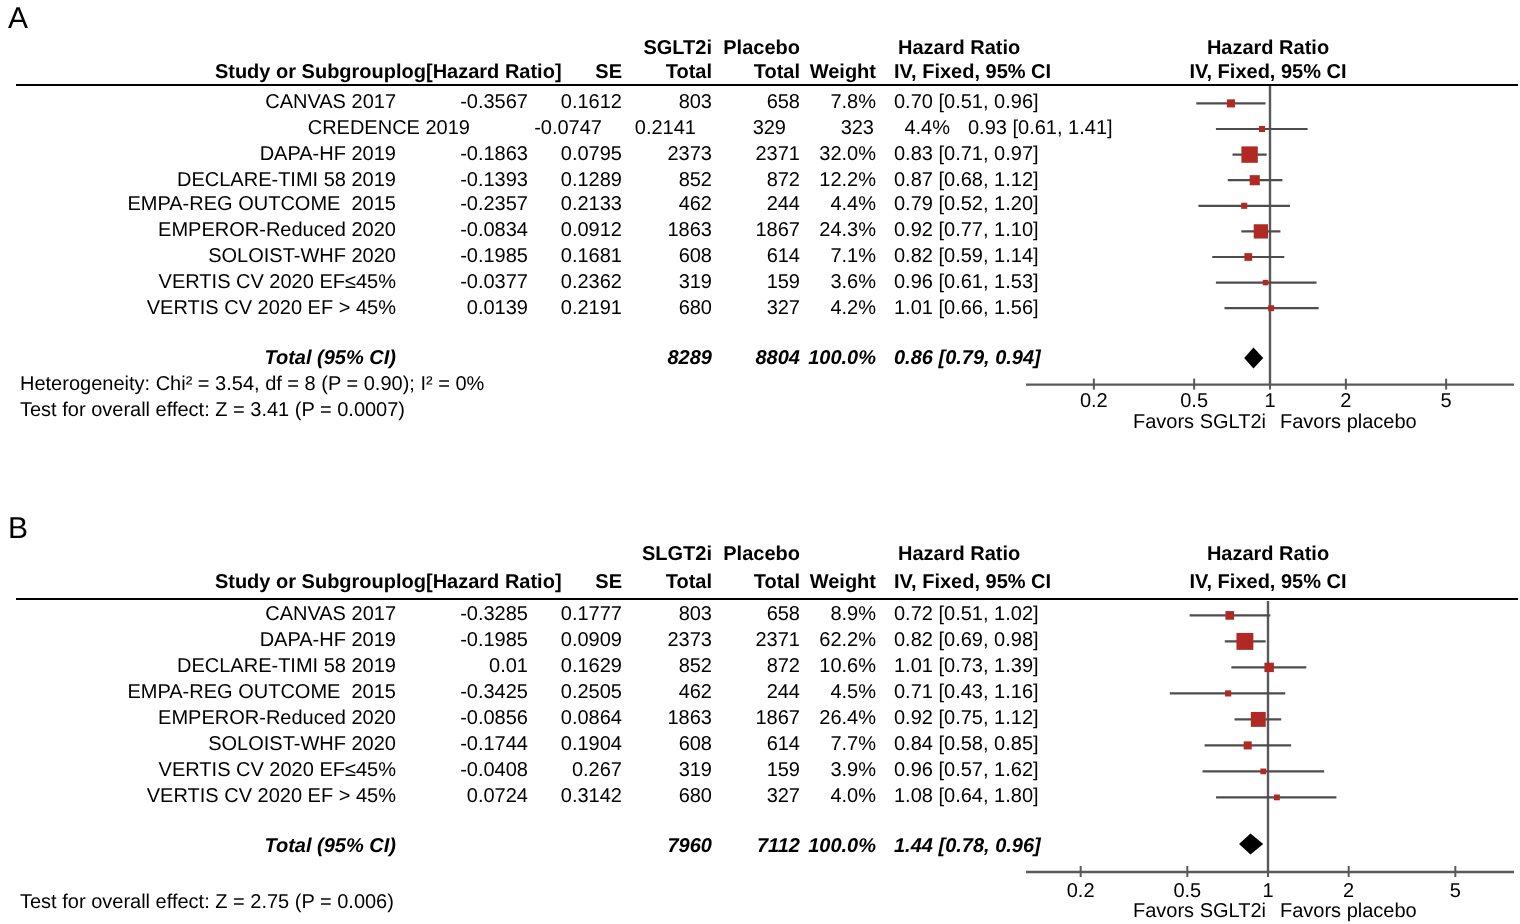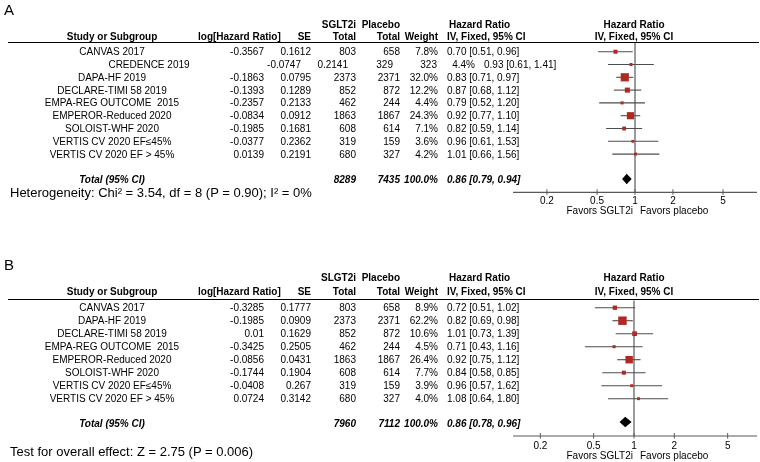--- a/index.html
+++ b/index.html
@@ -6,28 +6,28 @@
   body{width:760px;height:462px;position:relative;font-family:"Liberation Sans",sans-serif;color:#000;overflow:hidden;}
   .panel{position:absolute;left:0;width:760px;}
   #panelA{top:0;height:248px;}
   #panelB{top:248px;height:214px;}
   .panel-label{position:absolute;left:4px;font-size:15px;line-height:15px;}
   .grid-row{position:absolute;left:16px;width:530px;display:grid;
     grid-template-columns:182px 66px 47px 45px 44px 38px 108px;
     font-size:10px;line-height:13px;height:13px;}
   .hdr{font-weight:bold;}
   .bold{font-weight:bold;font-style:italic;}
-  .c-study{text-align:center;padding-left:10px;white-space:pre;overflow:hidden;}
+  .c-study{text-align:right;padding-left:10px;white-space:pre;overflow:hidden;}
   .c-num{text-align:right;white-space:pre;}
   .c-ci{text-align:left;padding-left:9px;white-space:pre;}
   .c-eff{padding-left:11px;}
   .rule{position:absolute;left:8px;right:1px;border-top:1.4px solid #000;height:0;}
   .plot-hdr{position:absolute;left:634px;transform:translateX(-50%);font-weight:bold;
     font-size:10px;line-height:13px;white-space:nowrap;}
-  .note{position:absolute;left:10px;font-size:13px;line-height:13px;white-space:pre;}
+  .note{position:absolute;left:10px;font-size:10px;line-height:13px;white-space:pre;}
   svg.plot{position:absolute;left:0;top:0;pointer-events:none;}
 </style>
 </head>
 <body>
 
 <div class="panel" id="panelA">
   <div class="panel-label" style="top:2px">A</div>
 
   <div class="grid-row hdr" style="top:17.5px">
     <span class="c-study"></span>
@@ -134,25 +134,26 @@
         <span class="c-num">4.2%</span>
         <span class="c-ci">1.01 [0.66, 1.56]</span>
       </div>
     </div>
 
   <div class="grid-row bold" style="top:172.5px">
     <span class="c-study">Total (95% CI)</span>
     <span class="c-num"></span>
     <span class="c-num"></span>
     <span class="c-num">8289</span>
-    <span class="c-num">7435</span>
+    <span class="c-num">8804</span>
     <span class="c-num">100.0%</span>
     <span class="c-ci">0.86 [0.79, 0.94]</span>
   </div>
   <div class="note" style="top:186.3px">Heterogeneity: Chi² = 3.54, df = 8 (P = 0.90); I² = 0%</div>
+  <div class="note" style="top:199px">Test for overall effect: Z = 3.41 (P = 0.0007)</div>
 
   <svg class="plot" width="760" height="248">
       <line x1="635" y1="43" x2="635" y2="192.3" stroke="#595959" stroke-width="1.2"></line>
       <line x1="513" y1="192.3" x2="757" y2="192.3" stroke="#595959" stroke-width="1.2"></line>
       <line x1="546.9297794536617" y1="189.3" x2="546.9297794536617" y2="194.8" stroke="#595959" stroke-width="1"></line>
       <text x="546.9297794536617" y="203.5" text-anchor="middle" font-size="10" fill="#000000" font-family="Liberation Sans, sans-serif">0.2</text>
       <line x1="597.0702205463384" y1="189.3" x2="597.0702205463384" y2="194.8" stroke="#595959" stroke-width="1"></line>
       <text x="597.0702205463384" y="203.5" text-anchor="middle" font-size="10" fill="#000000" font-family="Liberation Sans, sans-serif">0.5</text>
       <line x1="635" y1="189.3" x2="635" y2="194.8" stroke="#595959" stroke-width="1"></line>
       <text x="635" y="203.5" text-anchor="middle" font-size="10" fill="#000000" font-family="Liberation Sans, sans-serif">1</text>
@@ -243,21 +244,21 @@
         <span class="c-num">-0.3425</span>
         <span class="c-num">0.2505</span>
         <span class="c-num">462</span>
         <span class="c-num">244</span>
         <span class="c-num">4.5%</span>
         <span class="c-ci">0.71 [0.43, 1.16]</span>
       </div>
       <div class="grid-row" style="top: 105.2px;">
         <span class="c-study">EMPEROR-Reduced 2020</span>
         <span class="c-num">-0.0856</span>
-        <span class="c-num">0.0431</span>
+        <span class="c-num">0.0864</span>
         <span class="c-num">1863</span>
         <span class="c-num">1867</span>
         <span class="c-num">26.4%</span>
         <span class="c-ci">0.92 [0.75, 1.12]</span>
       </div>
       <div class="grid-row" style="top: 118.2px;">
         <span class="c-study">SOLOIST-WHF 2020</span>
         <span class="c-num">-0.1744</span>
         <span class="c-num">0.1904</span>
         <span class="c-num">608</span>
@@ -285,21 +286,21 @@
       </div>
     </div>
 
   <div class="grid-row bold" style="top:168.5px">
     <span class="c-study">Total (95% CI)</span>
     <span class="c-num"></span>
     <span class="c-num"></span>
     <span class="c-num">7960</span>
     <span class="c-num">7112</span>
     <span class="c-num">100.0%</span>
-    <span class="c-ci">0.86 [0.78, 0.96]</span>
+    <span class="c-ci">1.44 [0.78, 0.96]</span>
   </div>
   <div class="note" style="top:197.2px">Test for overall effect: Z = 2.75 (P = 0.006)</div>
 
   <svg class="plot" width="760" height="214">
       <line x1="634" y1="52.5" x2="634" y2="188" stroke="#595959" stroke-width="1.2"></line>
       <line x1="513" y1="188" x2="757" y2="188" stroke="#595959" stroke-width="1.2"></line>
       <line x1="540.3380194189735" y1="185" x2="540.3380194189735" y2="190.5" stroke="#595959" stroke-width="1"></line>
       <text x="540.3380194189735" y="200.5" text-anchor="middle" font-size="10" fill="#000000" font-family="Liberation Sans, sans-serif">0.2</text>
       <line x1="593.6619805810266" y1="185" x2="593.6619805810266" y2="190.5" stroke="#595959" stroke-width="1"></line>
       <text x="593.6619805810266" y="200.5" text-anchor="middle" font-size="10" fill="#000000" font-family="Liberation Sans, sans-serif">0.5</text>

